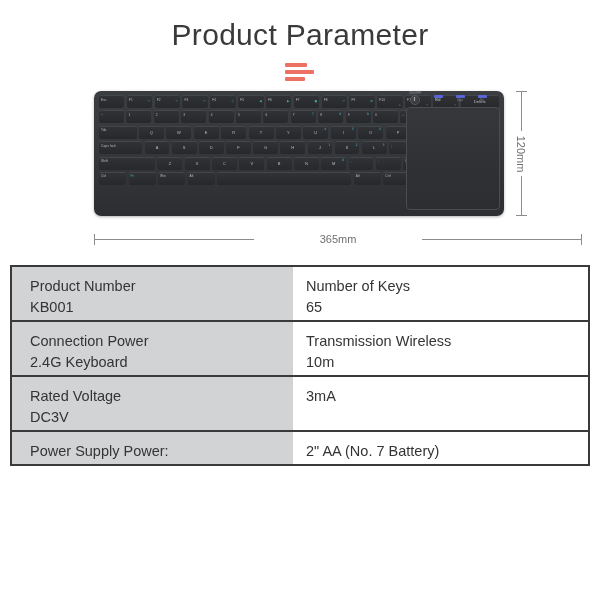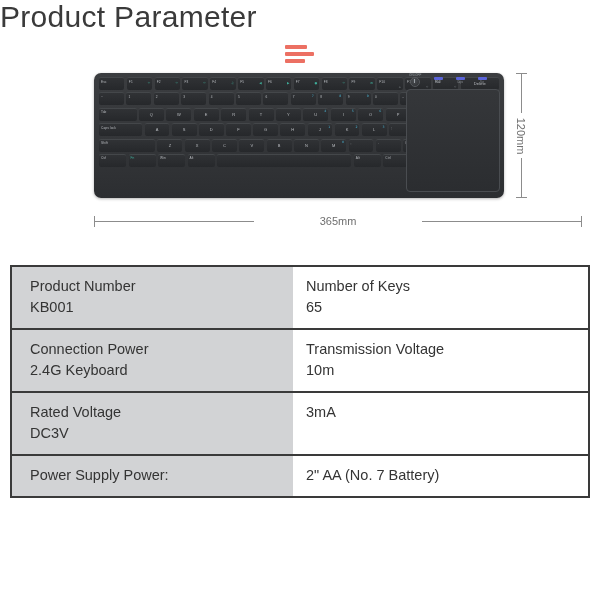--- a/index.html
+++ b/index.html
@@ -11,26 +11,27 @@
     width: 600px;
     height: 600px;
     overflow: hidden;
     font-family: "DejaVu Sans", sans-serif;
     color: #3c3c3c;
     position: relative;
   }
 
   
   .page-title {
-    text-align: left;
+    text-align: center;
     font-size: 30px;
     font-weight: 300;
     letter-spacing: 0.3px;
     color: #3a3a3a;
     margin: 0;
+    padding-top: 18px;
     line-height: 34px;
     font-family: "Liberation Sans", sans-serif;
   }
 
   
   .ornament {
     width: 30px;
     margin: 11px auto 0 auto;
     display: flex;
     flex-direction: column;
@@ -296,21 +297,21 @@
     width: 281px;
     background: #d2d3d5;
     z-index: 0;
   }
   .spec-cells {
     position: relative;
     z-index: 1;
     display: flex;
   }
   .cell {
-    padding: 9px 0 10px 18px;
+    padding: 9px 0 2px 18px;
     box-sizing: border-box;
     font-size: 14.5px;
     line-height: 21px;
     color: #343434;
     font-family: "Liberation Sans", sans-serif;
     font-weight: 400;
   }
   .cell.left  { width: 281px; }
   .cell.right { width: 295px; padding-left: 13px; }
   .cell .line2 { display: block; }
@@ -658,21 +659,21 @@
   </div>
 
   <div class="spec-row">
     <div class="shade"></div>
     <div class="spec-cells">
       <div class="cell left">
         <span>Connection Power</span>
         <span class="line2">2.4G Keyboard</span>
       </div>
       <div class="cell right">
-        <span>Transmission Voltage</span>
+        <span>Transmission Wireless</span>
         <span class="line2">10m</span>
       </div>
     </div>
   </div>
 
   <div class="spec-row">
     <div class="shade"></div>
     <div class="spec-cells">
       <div class="cell left">
         <span>Rated Voltage</span>

